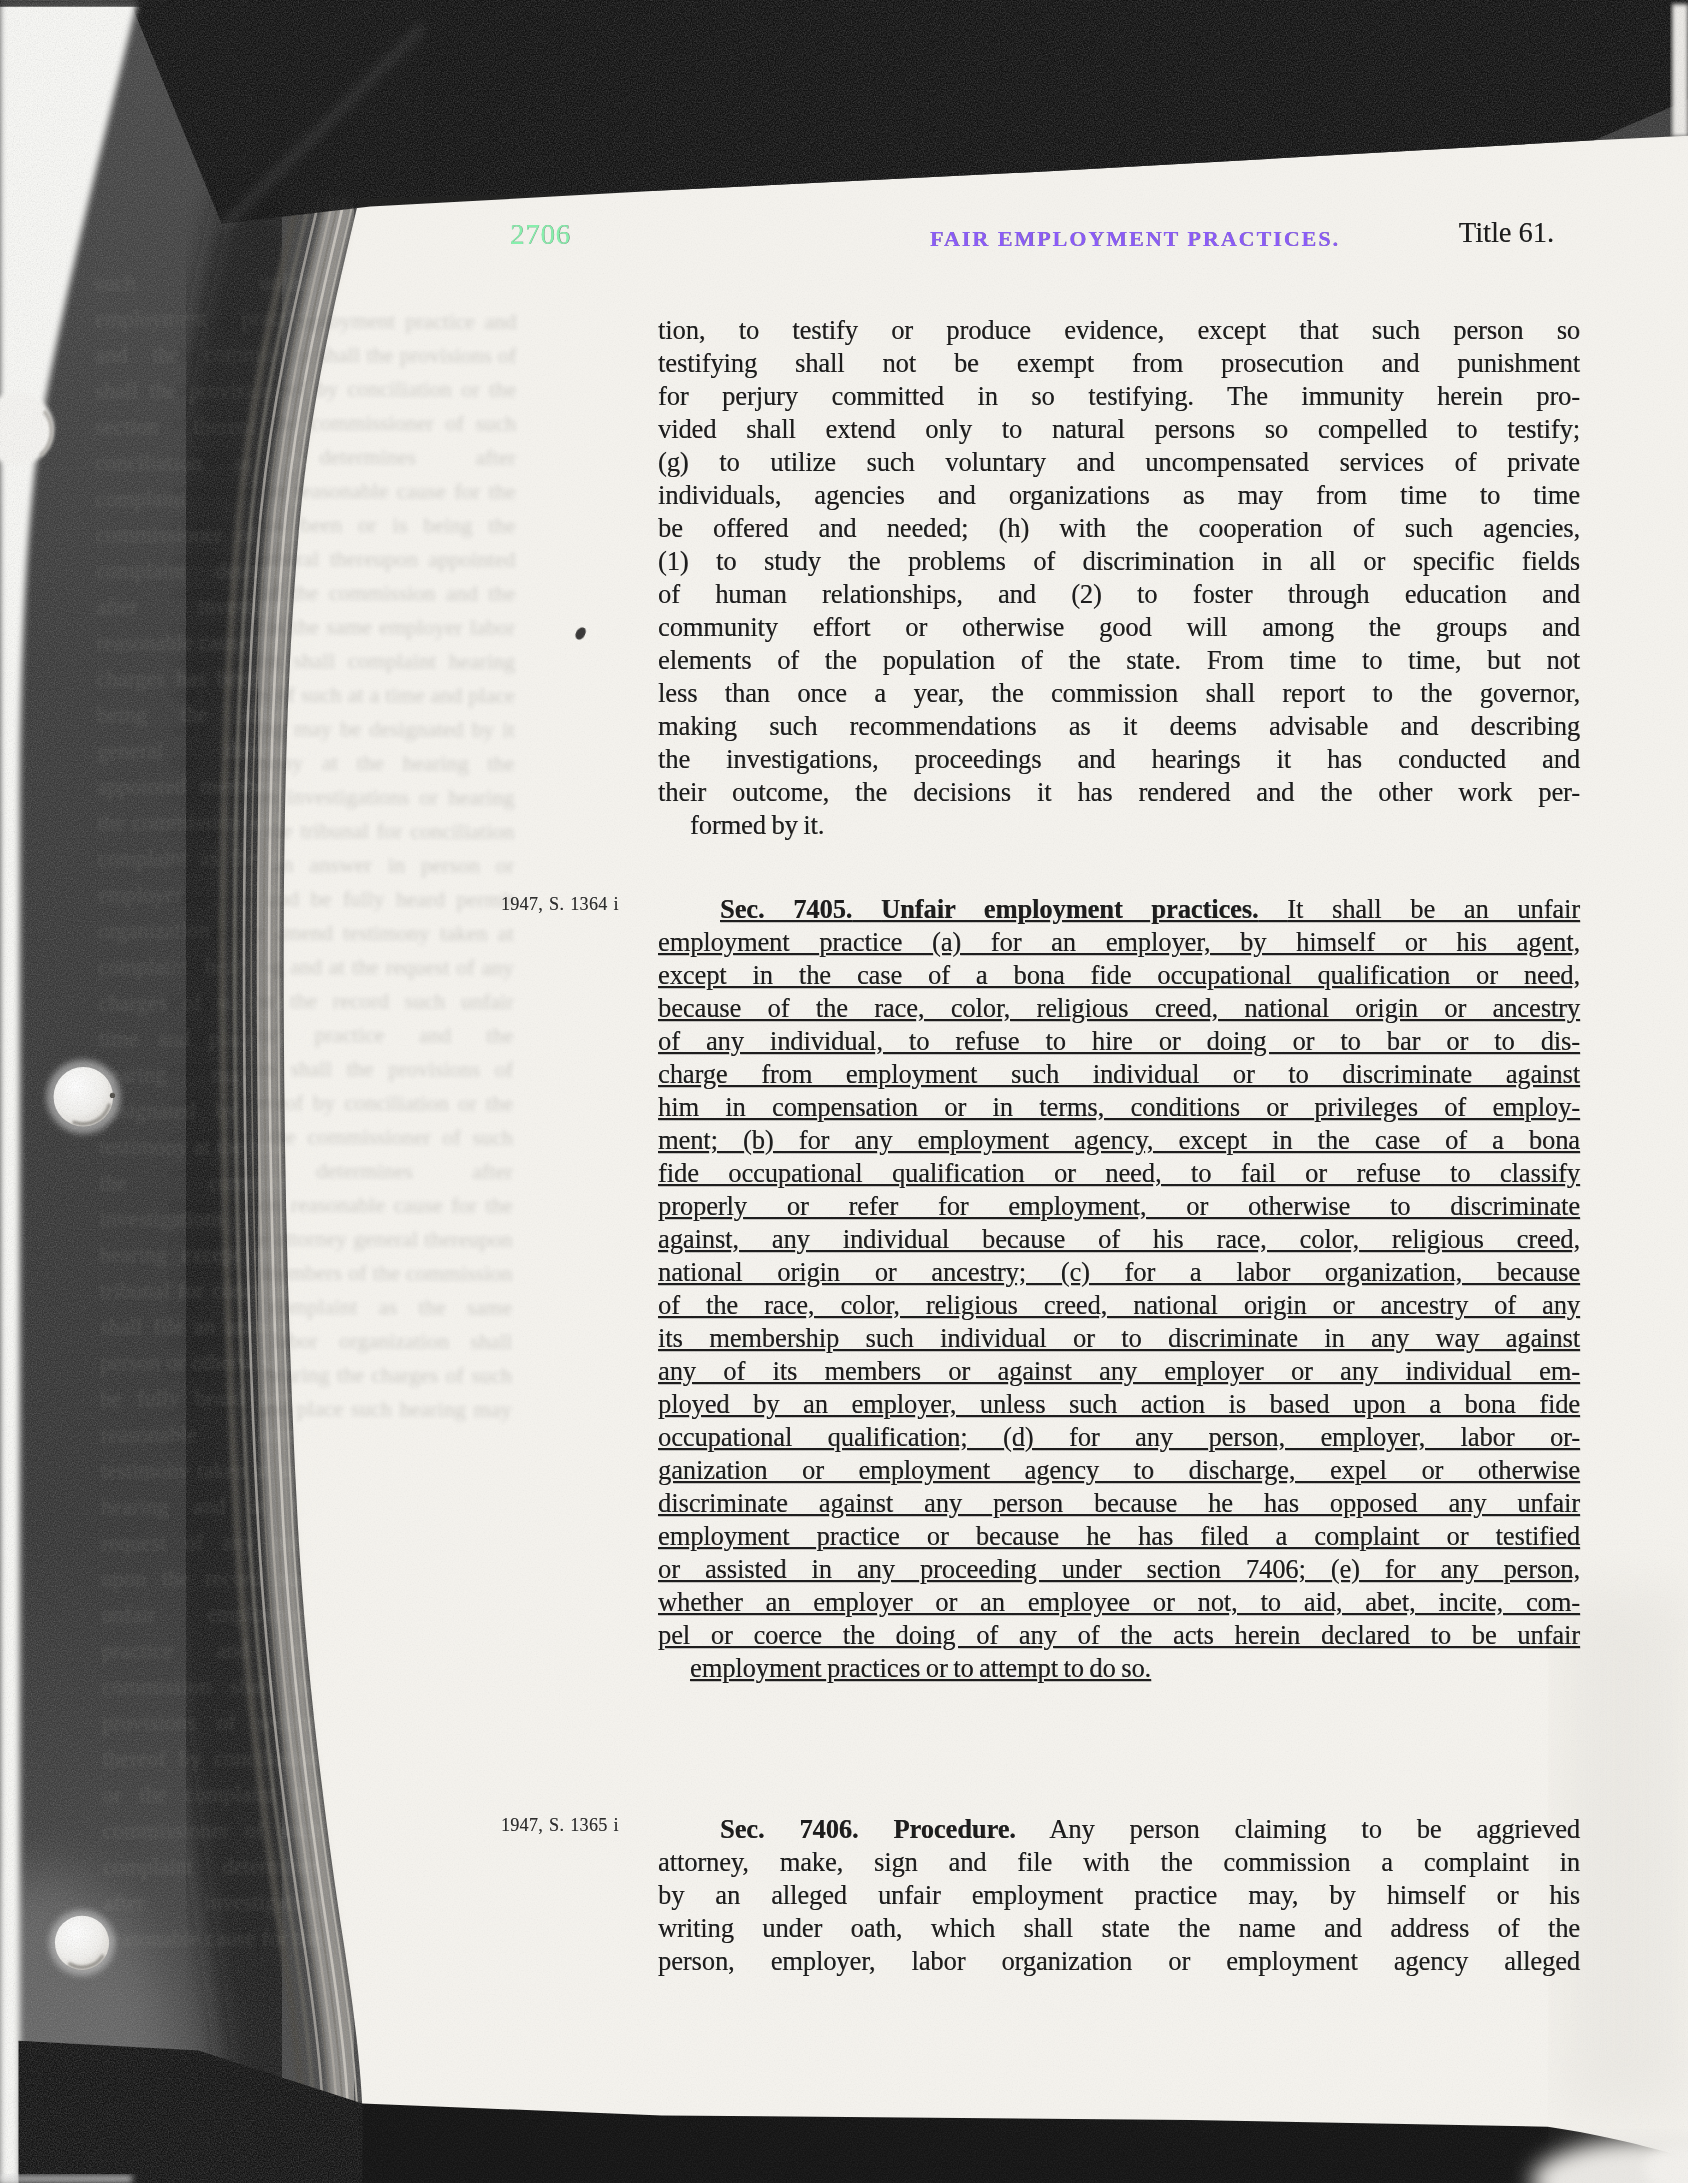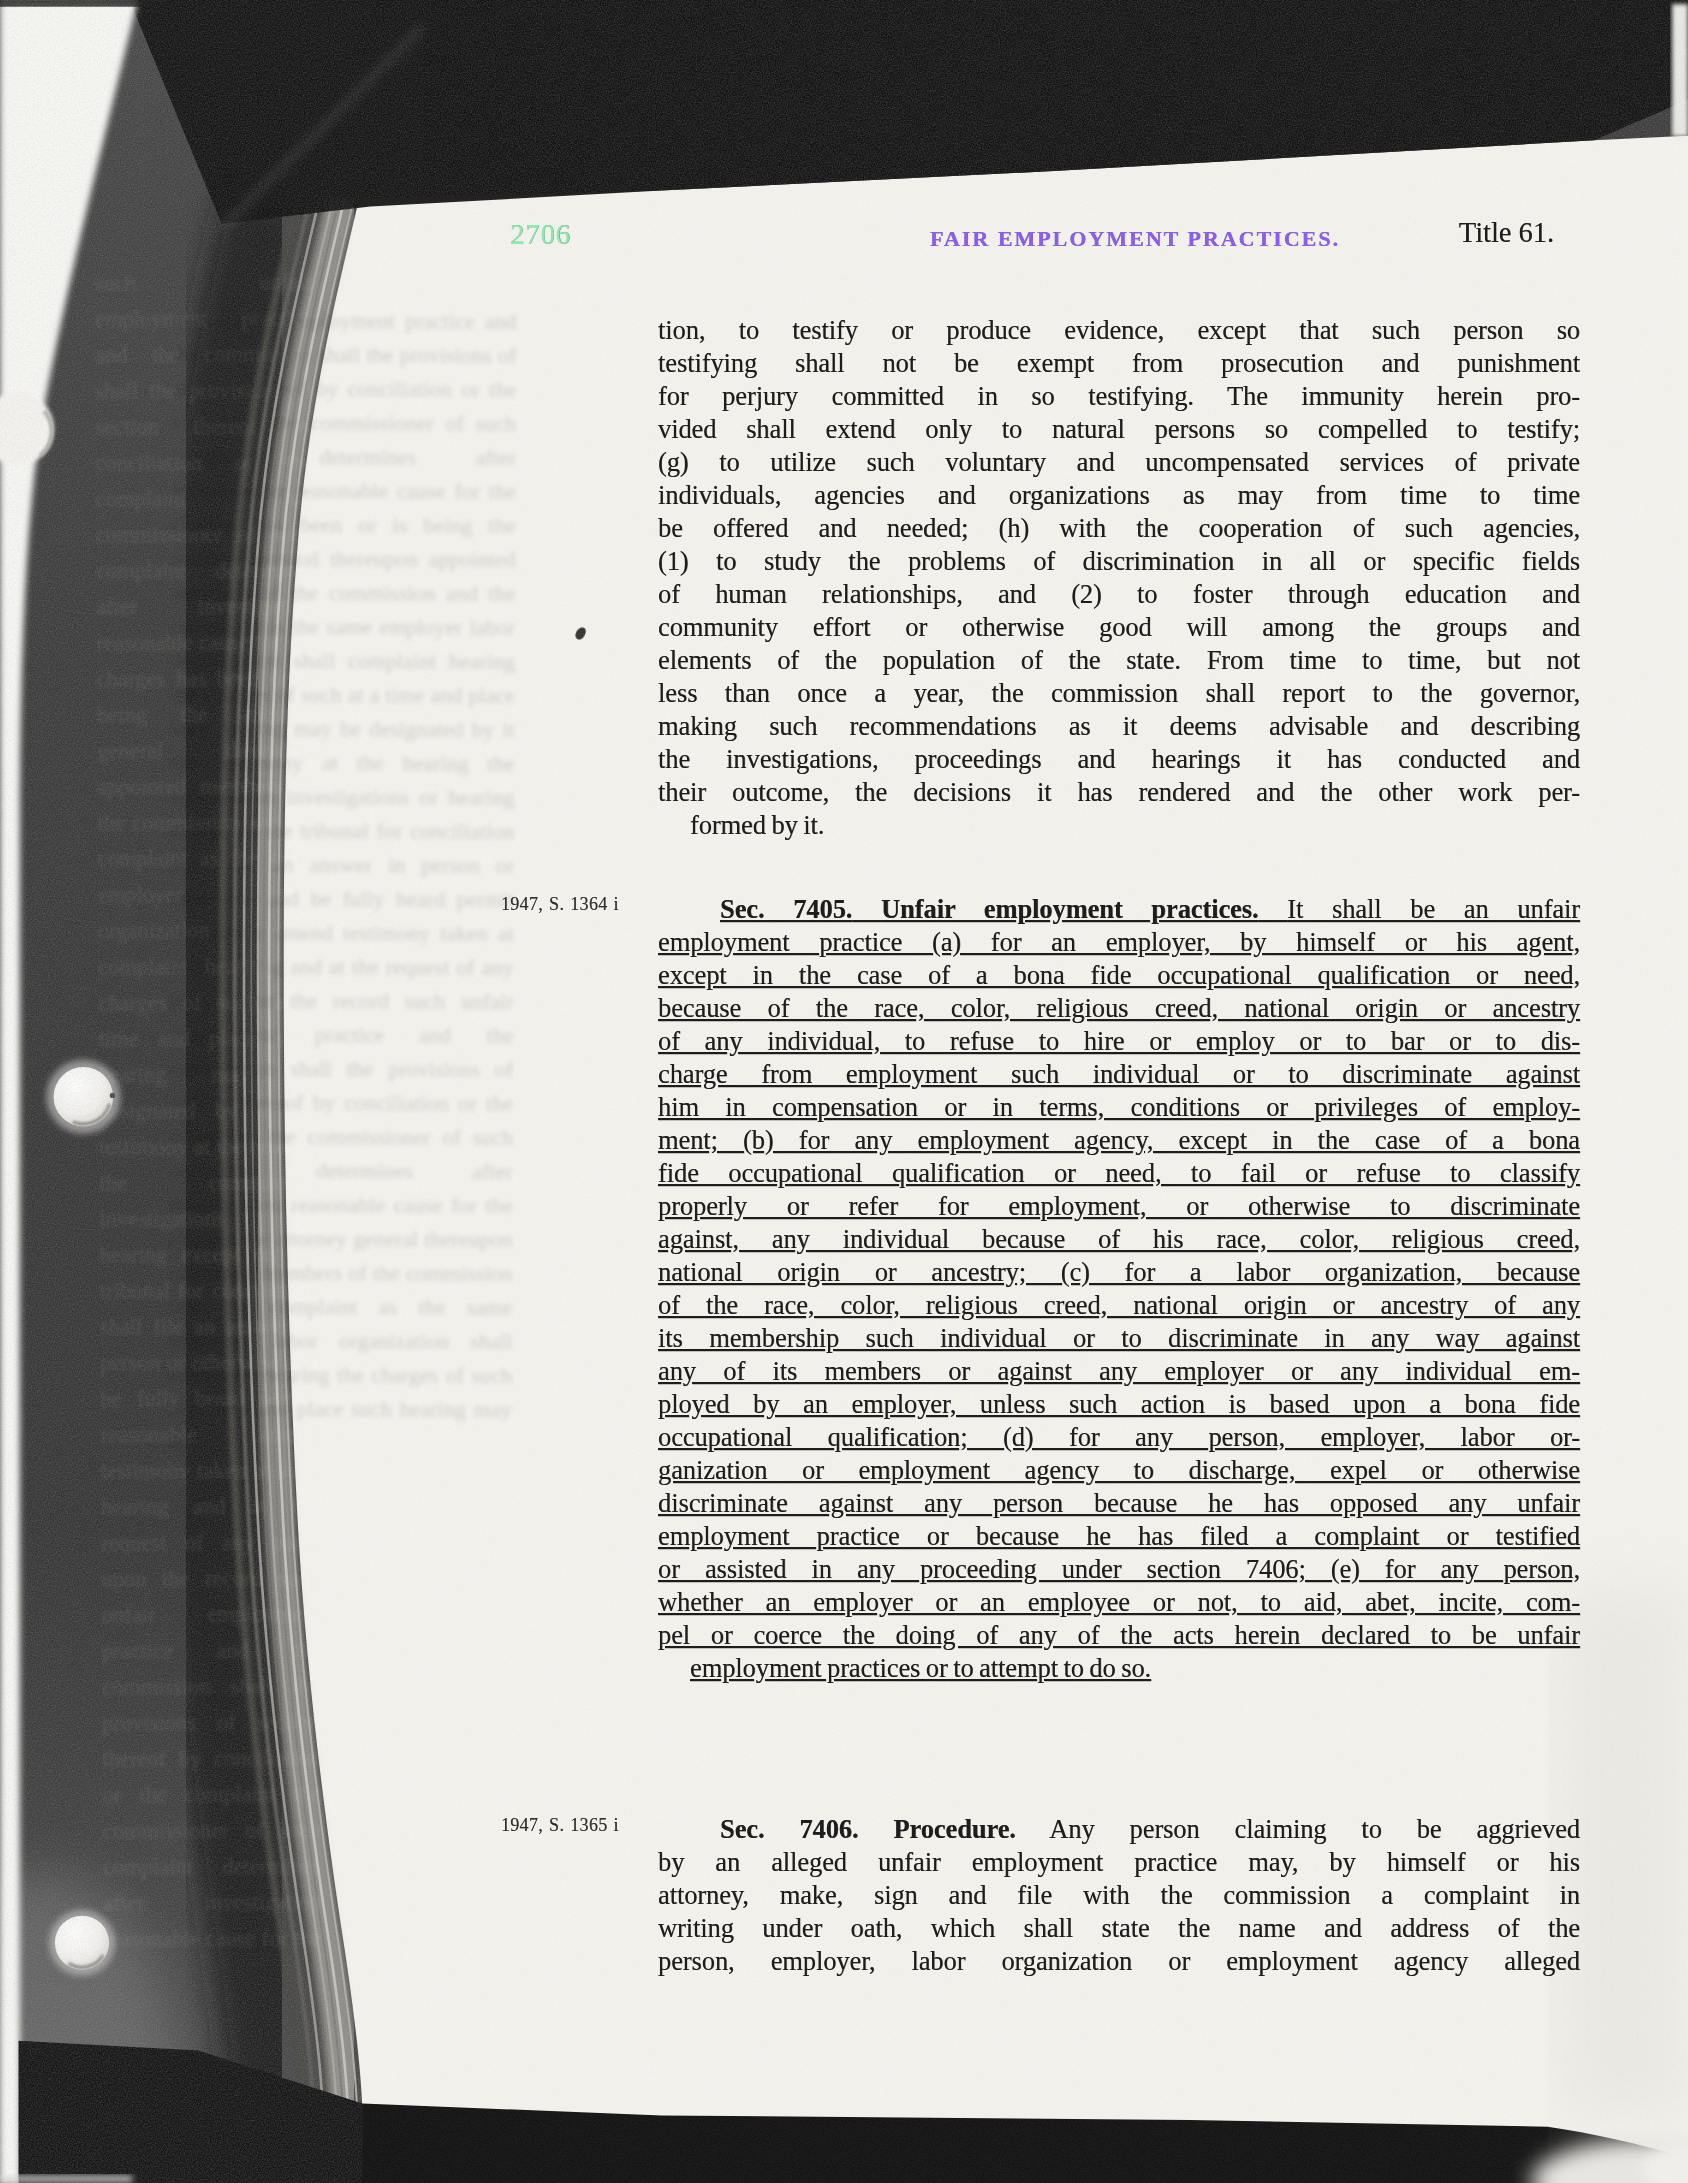--- a/index.html
+++ b/index.html
@@ -201,21 +201,21 @@
   <section class="body sec1">
     <div class="tline sec-first">
       <span class="bold">Sec. 7405.</span>
       <span class="bold">Unfair employment practices.</span>
       <span>It shall be an unfair</span>
     </div>
     <div>
         <div class="tline">employment practice (a) for an employer, by himself or his agent,</div>
         <div class="tline">except in the case of a bona fide occupational qualification or need,</div>
         <div class="tline">because of the race, color, religious creed, national origin or ancestry</div>
-        <div class="tline">of any individual, to refuse to hire or employ or to bar or to dis-</div>
+        <div class="tline">of any individual, to refuse to hire or doing or to bar or to dis-</div>
         <div class="tline">charge from employment such individual or to discriminate against</div>
         <div class="tline">him in compensation or in terms, conditions or privileges of employ-</div>
         <div class="tline">ment; (b) for any employment agency, except in the case of a bona</div>
         <div class="tline">fide occupational qualification or need, to fail or refuse to classify</div>
         <div class="tline">properly or refer for employment, or otherwise to discriminate</div>
         <div class="tline">against, any individual because of his race, color, religious creed,</div>
         <div class="tline">national origin or ancestry; (c) for a labor organization, because</div>
         <div class="tline">of the race, color, religious creed, national origin or ancestry of any</div>
         <div class="tline">its membership such individual or to discriminate in any way against</div>
         <div class="tline">any of its members or against any employer or any individual em-</div>
@@ -231,21 +231,21 @@
     <div class="tline tl-left">employment practices or to attempt to do so.</div>
   </section>
 
   <section class="body sec2">
     <div class="tline sec-first">
       <span class="bold">Sec. 7406.</span>
       <span class="bold">Procedure.</span>
       <span>Any person claiming to be aggrieved</span>
     </div>
     <div>
+        <div class="tline">attorney, make, sign and file with the commission a complaint in</div>
         <div class="tline">by an alleged unfair employment practice may, by himself or his</div>
-        <div class="tline">attorney, make, sign and file with the commission a complaint in</div>
         <div class="tline">writing under oath, which shall state the name and address of the</div>
         <div class="tline">person, employer, labor organization or employment agency alleged</div>
       </div>
   </section>
 
 </div>
 
 
 </body></html>

